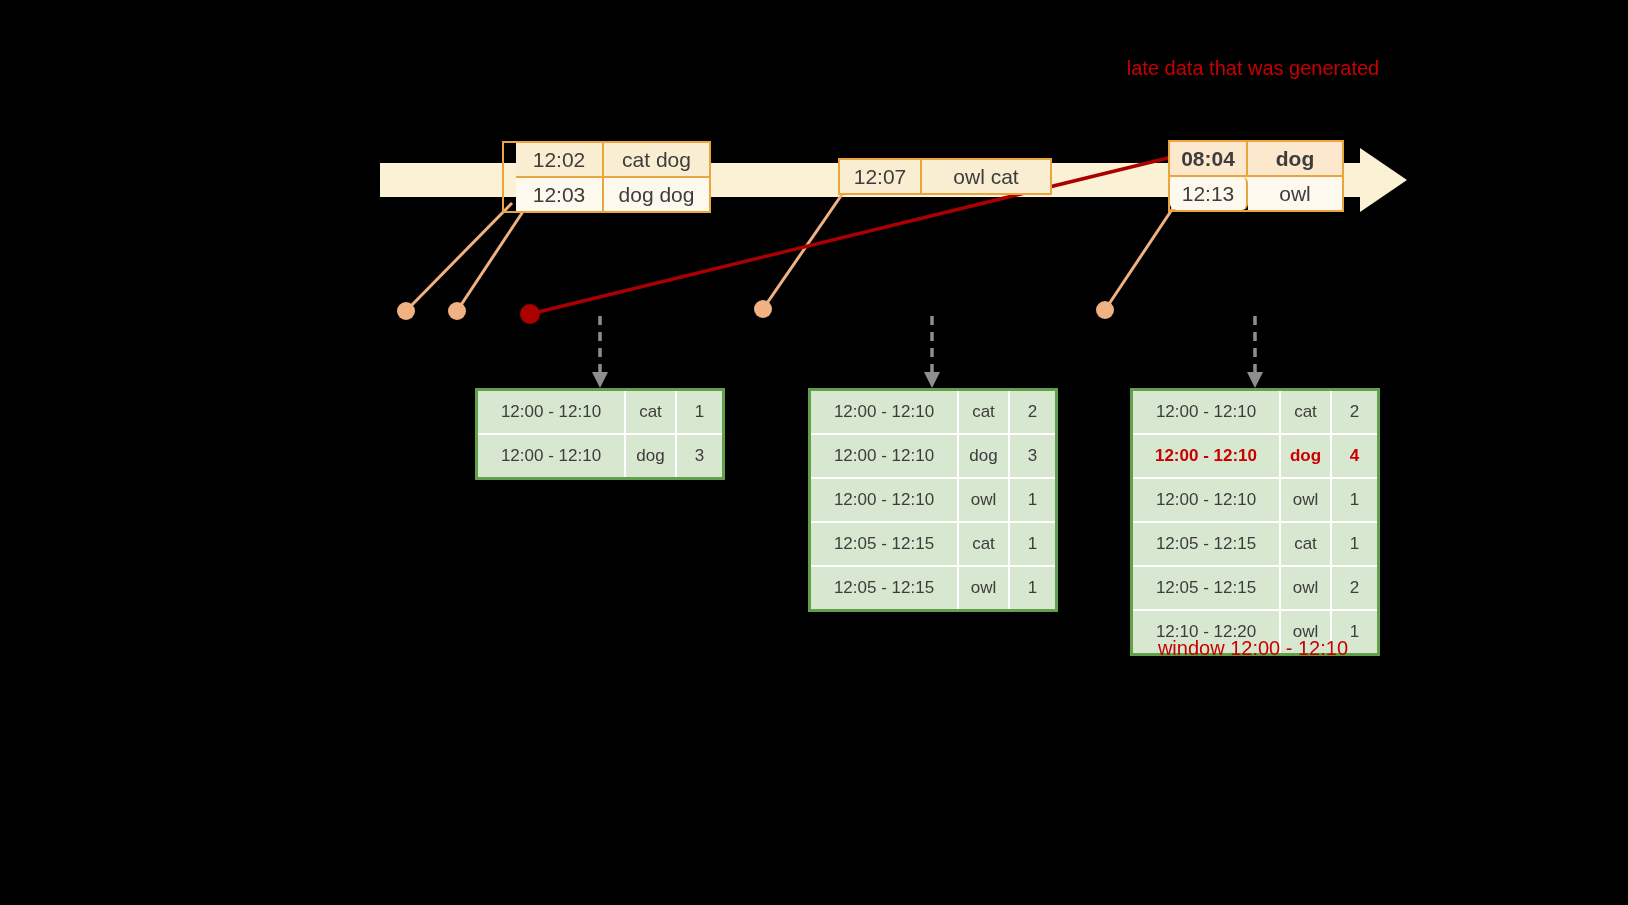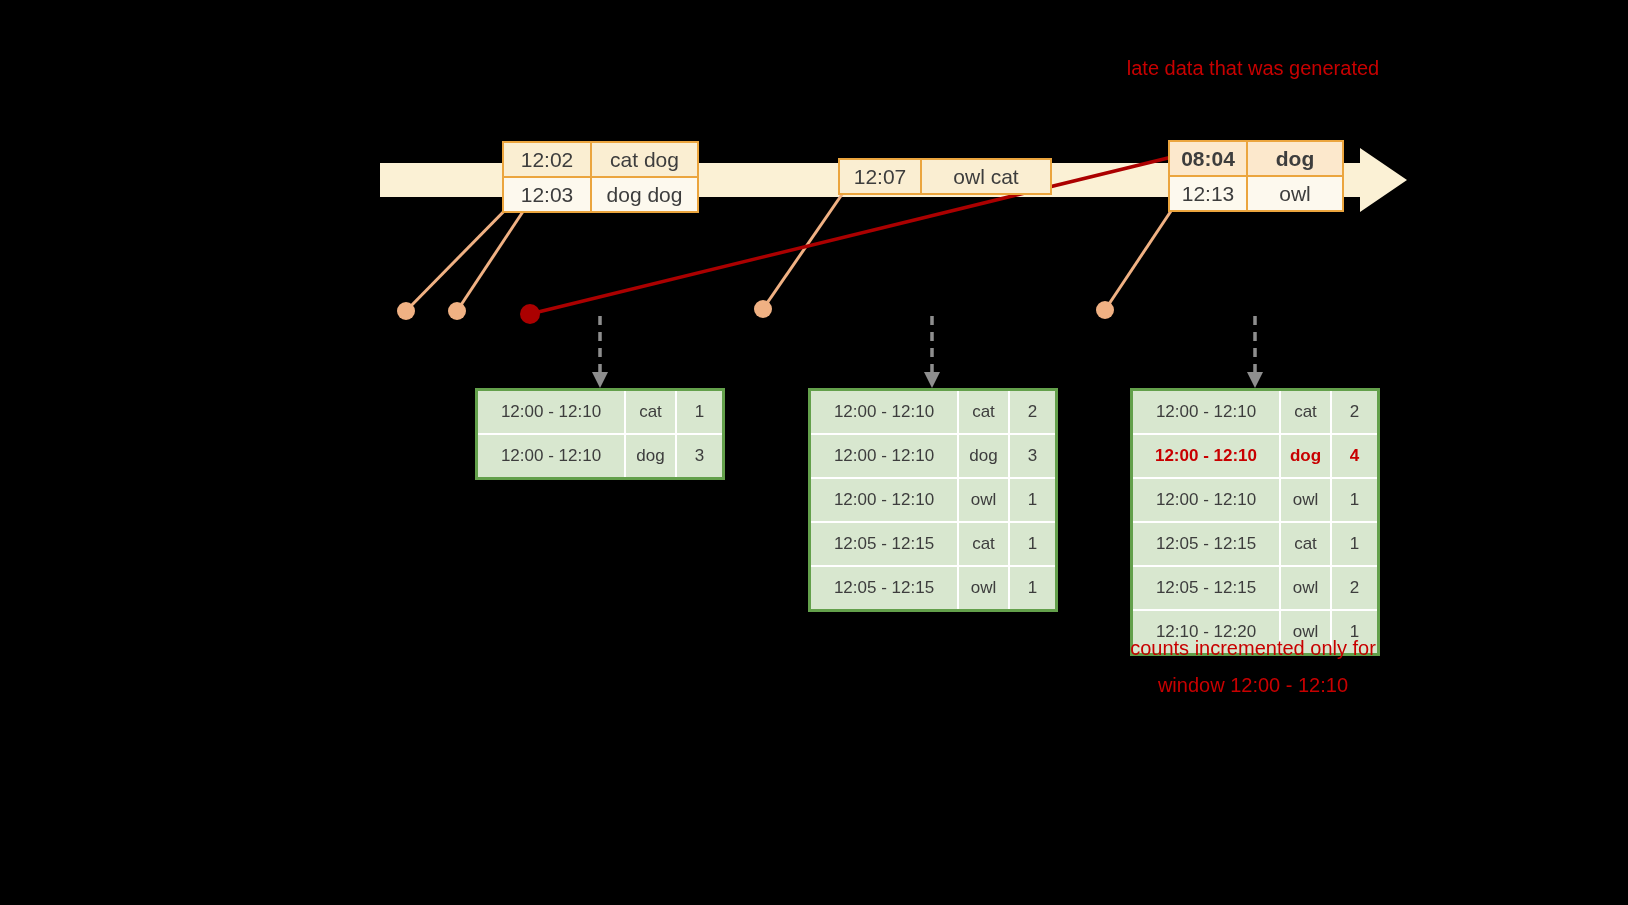--- a/index.html
+++ b/index.html
@@ -72,21 +72,21 @@
     <line class="s-dash" x1="932" y1="316" x2="932" y2="372"></line>
     <polygon class="s-head" points="924,372 940,372 932,388"></polygon>
     <line class="s-dash" x1="1255" y1="316" x2="1255" y2="372"></line>
     <polygon class="s-head" points="1247,372 1263,372 1255,388"></polygon>
   </svg>
 
   <div class="annotation" style="left:1018px;top:50px;">
     <div>late data that was generated</div>
   </div>
 
-  <div class="ebox" style="left:502px;top:141px;">
+  <div class="ebox" style="left:502px;top:141px;padding-left:12px;">
     <div class="erow">
       <div class="etime f-cream" style="width:86px;">12:02</div>
       <div class="f-cream" style="width:105px;">cat dog</div>
     </div>
     <div class="erow bt">
       <div class="etime f-light" style="width:86px;">12:03</div>
       <div class="f-light" style="width:105px;">dog dog</div>
     </div>
   </div>
 
@@ -96,21 +96,21 @@
       <div class="f-cream" style="width:128px;">owl cat</div>
     </div>
   </div>
 
   <div class="ebox" style="left:1168px;top:140px;">
     <div class="erow">
       <div class="etime f-peach late-text" style="width:76px;">08:04</div>
       <div class="f-peach late-text" style="width:94px;">dog</div>
     </div>
     <div class="erow bt">
-      <div class="etime f-light" style="width:76px;">12:13</div>
+      <div class="etime f-light" style="width:76px;border-radius:6px;">12:13</div>
       <div class="f-light" style="width:94px;">owl</div>
     </div>
   </div>
 
   <div class="gtable" style="left:475px;top:388px;">
     <div class="grow">
       <div class="c-win">12:00 - 12:10</div>
       <div class="c-word">cat</div>
       <div class="c-count">1</div>
     </div>
@@ -176,17 +176,16 @@
       <div class="c-count">2</div>
     </div>
     <div class="grow">
       <div class="c-win">12:10 - 12:20</div>
       <div class="c-word">owl</div>
       <div class="c-count">1</div>
     </div>
   </div>
 
   <div class="annotation" style="left:1018px;top:630px;">
-    <div>counts incremented only for</div>
     <div>window 12:00 - 12:10</div>
   </div>
 
 </div>
 
 </body></html>

